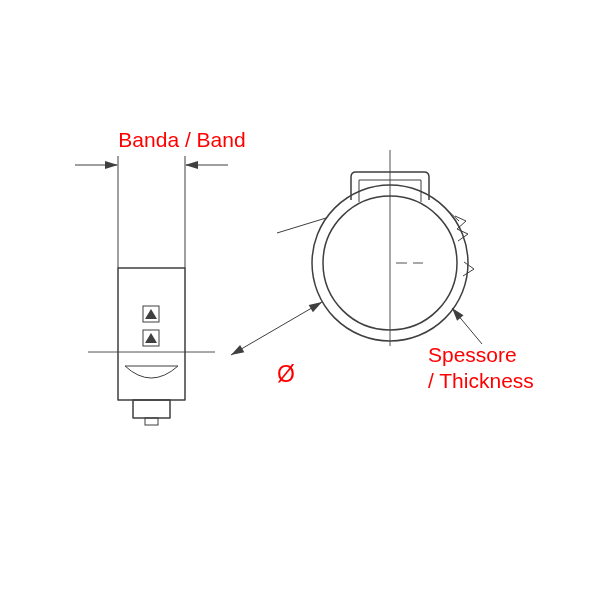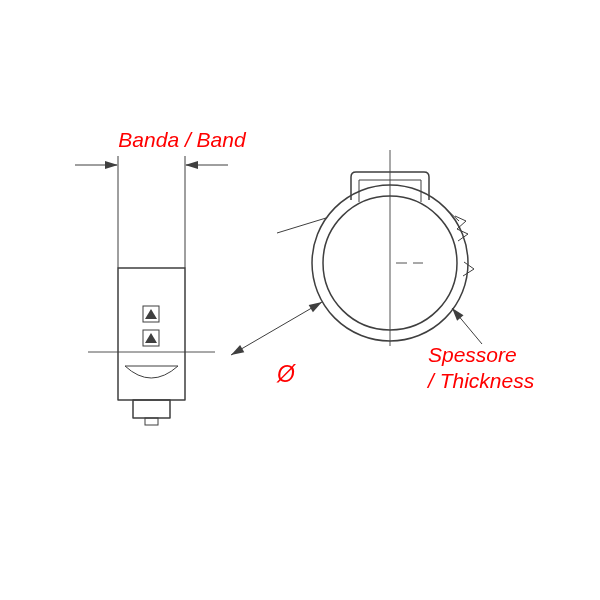--- a/index.html
+++ b/index.html
@@ -13,21 +13,20 @@
   body {
     background: #ffffff;
     font-family: "Liberation Sans", sans-serif;
   }
   .canvas {
     width: 600px;
     height: 600px;
     background: #ffffff;
     position: relative;
     overflow: hidden;
-    font-style: italic;
   }
   svg { display: block; }
   .outline {
     fill: none;
     stroke: var(--line);
     stroke-width: 1.5;
     stroke-linejoin: round;
   }
   .thin {
     fill: none;

